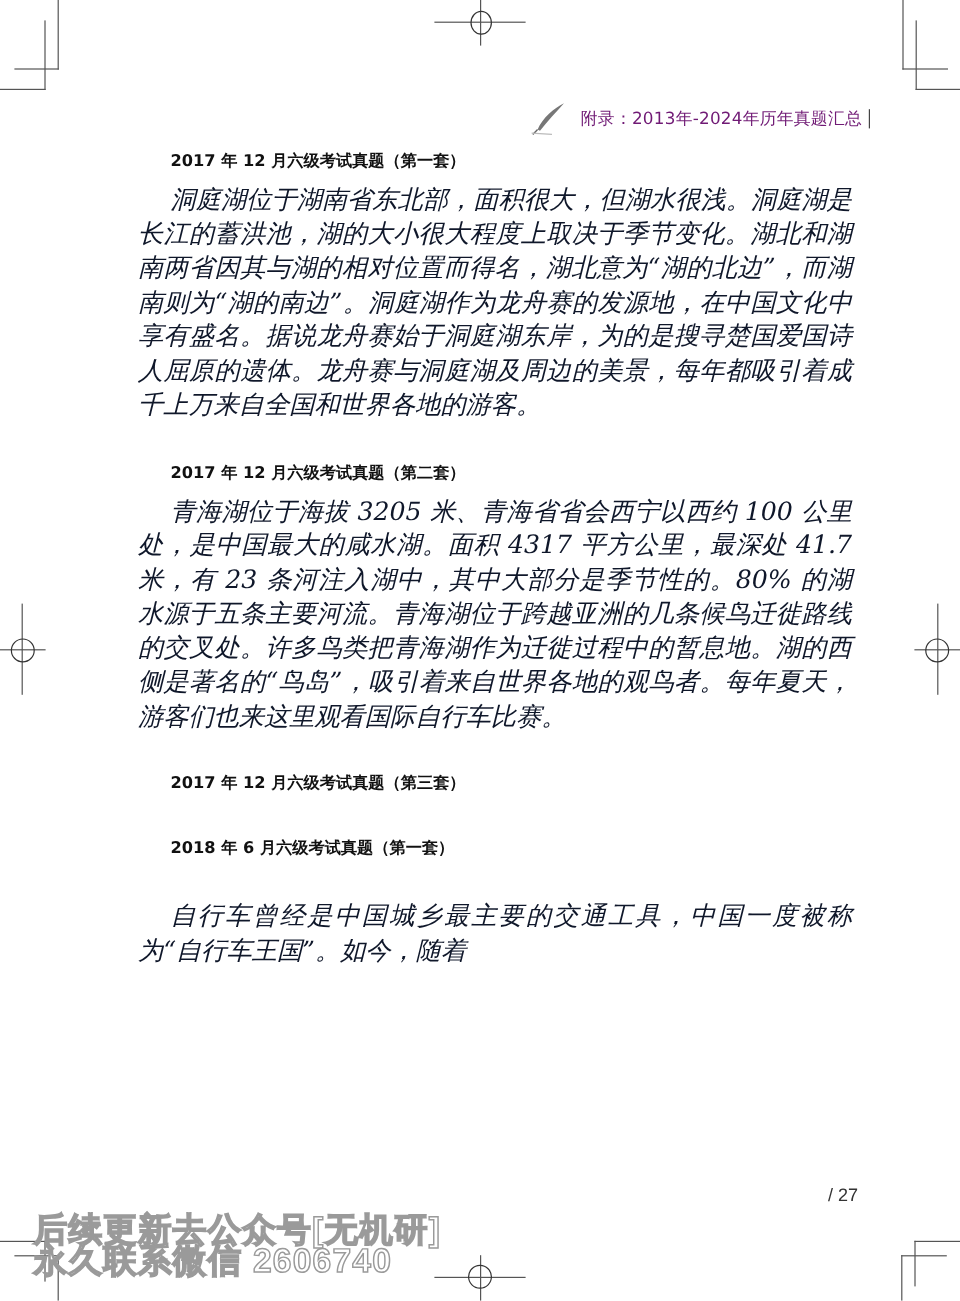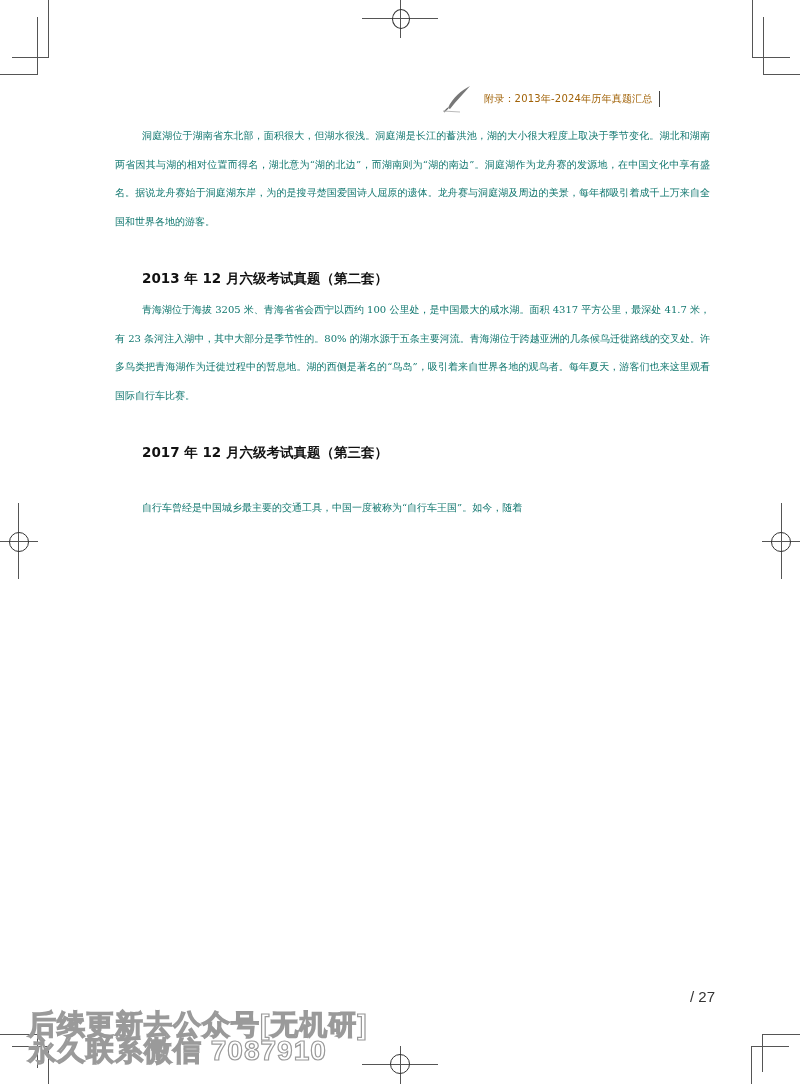--- a/index.html
+++ b/index.html
@@ -10,32 +10,32 @@
     }
     .mark { position: absolute; background: #555; }
     .reg { position: absolute; width: 16px; height: 16px; border: 1.3px solid #333; border-radius: 50%; box-sizing: border-box; }
     .header {
       position: absolute; left: 440px; top: 84px; height: 30px;
       display: flex; align-items: center;
     }
     .quill { width: 34px; height: 30px; margin-right: 10px; }
     .header-title {
       font-family: "DejaVu Sans", "Liberation Sans", sans-serif;
-      font-size: 10px; color: #a16207; letter-spacing: 0.2px;
+      font-size: 14px; color: #701a75; letter-spacing: 0.2px;
     }
     .header-bar { width: 1px; height: 16px; background: #444; margin-left: 6px; }
     .content { position: absolute; left: 115px; top: 122px; width: 595px; }
     .section { margin-bottom: 30px; }
     .section-title {
       font-family: "DejaVu Sans", "Liberation Sans", sans-serif;
       font-size: 13.5px; font-weight: bold; margin: 0 0 6px 27px; line-height: 24px; color: #111;
     }
     .para {
-      font-size: 10px; line-height: 28.5px; margin: 0;
-      text-indent: 27px; text-align: justify; color: #0f766e;
+      font-size: 21px; line-height: 28.5px; margin: 0;
+      text-indent: 27px; text-align: justify; color: #0f172a; font-style: italic;
     }
     .page-number {
       position: absolute; left: 690px; top: 988px;
       font-family: "Liberation Sans", sans-serif; font-size: 15px; color: #333;
     }
     .watermark {
       position: absolute; left: 28px; top: 1012px;
       font-family: Liberation Sans, sans-serif; font-weight: bold;
       font-size: 28px; line-height: 26px; color: #fff;
       -webkit-text-stroke: 1.2px #9a9a9a; letter-spacing: 1px;
@@ -95,34 +95,36 @@
     <path d="M30 2 C22 6 12 14 8 24 L10 25 C16 17 24 9 30 2 Z" fill="#777"></path>
     <path d="M8 24 L4 28" stroke="#666" stroke-width="1.2"></path>
     <path d="M3 27 L20 28" stroke="#bbb" stroke-width="1"></path>
   </svg>
   <span class="header-title">附录：2013年-2024年历年真题汇总</span>
   <span class="header-bar"></span>
 </div>
 
 <div class="content">
   <div class="section">
+    <h3 class="section-title">2017 年 12 月六级考试真题（第一套）</h3>
     <p class="para">洞庭湖位于湖南省东北部，面积很大，但湖水很浅。洞庭湖是长江的蓄洪池，湖的大小很大程度上取决于季节变化。湖北和湖南两省因其与湖的相对位置而得名，湖北意为“湖的北边”，而湖南则为“湖的南边”。洞庭湖作为龙舟赛的发源地，在中国文化中享有盛名。据说龙舟赛始于洞庭湖东岸，为的是搜寻楚国爱国诗人屈原的遗体。龙舟赛与洞庭湖及周边的美景，每年都吸引着成千上万来自全国和世界各地的游客。</p>
   </div>
   <div class="section">
-    <h3 class="section-title">2013 年 12 月六级考试真题（第二套）</h3>
+    <h3 class="section-title">2017 年 12 月六级考试真题（第二套）</h3>
     <p class="para">青海湖位于海拔 3205 米、青海省省会西宁以西约 100 公里处，是中国最大的咸水湖。面积 4317 平方公里，最深处 41.7 米，有 23 条河注入湖中，其中大部分是季节性的。80% 的湖水源于五条主要河流。青海湖位于跨越亚洲的几条候鸟迁徙路线的交叉处。许多鸟类把青海湖作为迁徙过程中的暂息地。湖的西侧是著名的“鸟岛”，吸引着来自世界各地的观鸟者。每年夏天，游客们也来这里观看国际自行车比赛。</p>
   </div>
   <div class="section">
     <h3 class="section-title">2017 年 12 月六级考试真题（第三套）</h3>
   </div>
   <div class="section">
+    <h3 class="section-title">2018 年 6 月六级考试真题（第一套）</h3>
   </div>
   <div class="section">
     <p class="para">自行车曾经是中国城乡最主要的交通工具，中国一度被称为“自行车王国”。如今，随着</p>
   </div>
 </div>
 
 <div class="page-number">/ 27</div>
 
 <div class="watermark">
   <div>后续更新去公众号[无机研]</div>
-  <div>永久联系微信 7087910</div>
+  <div>永久联系微信 2606740</div>
 </div>
 
 </body></html>

